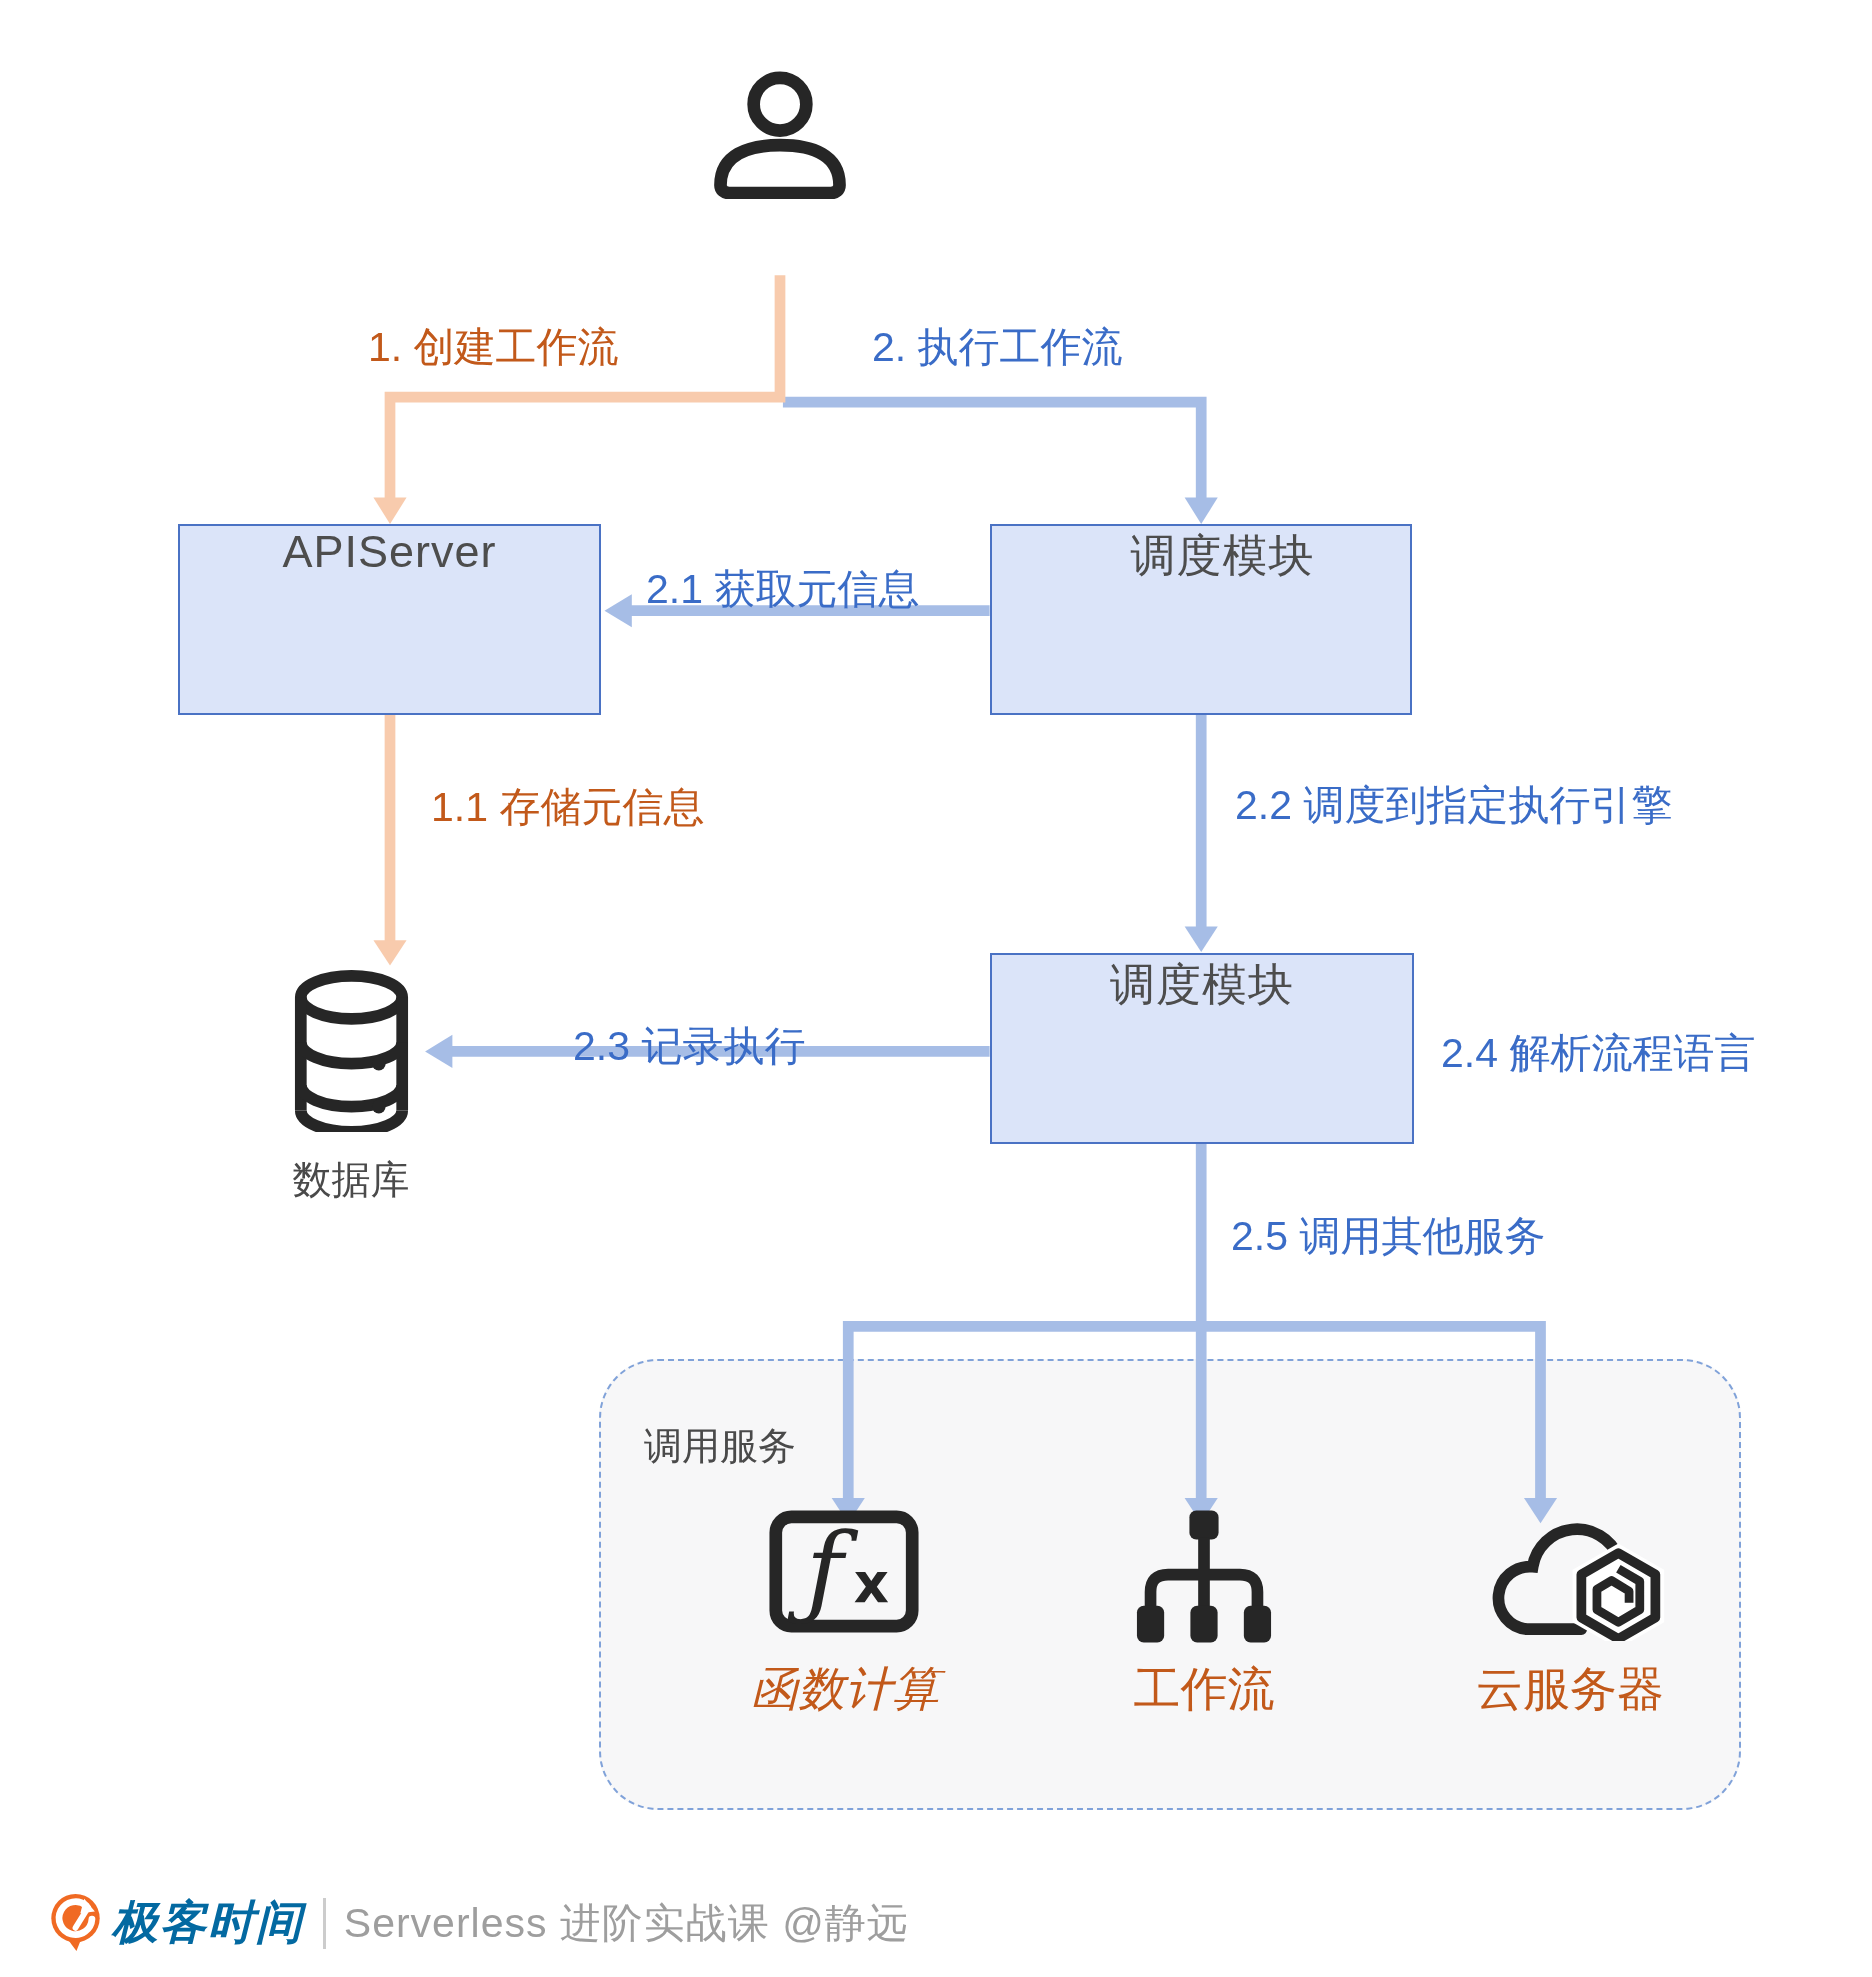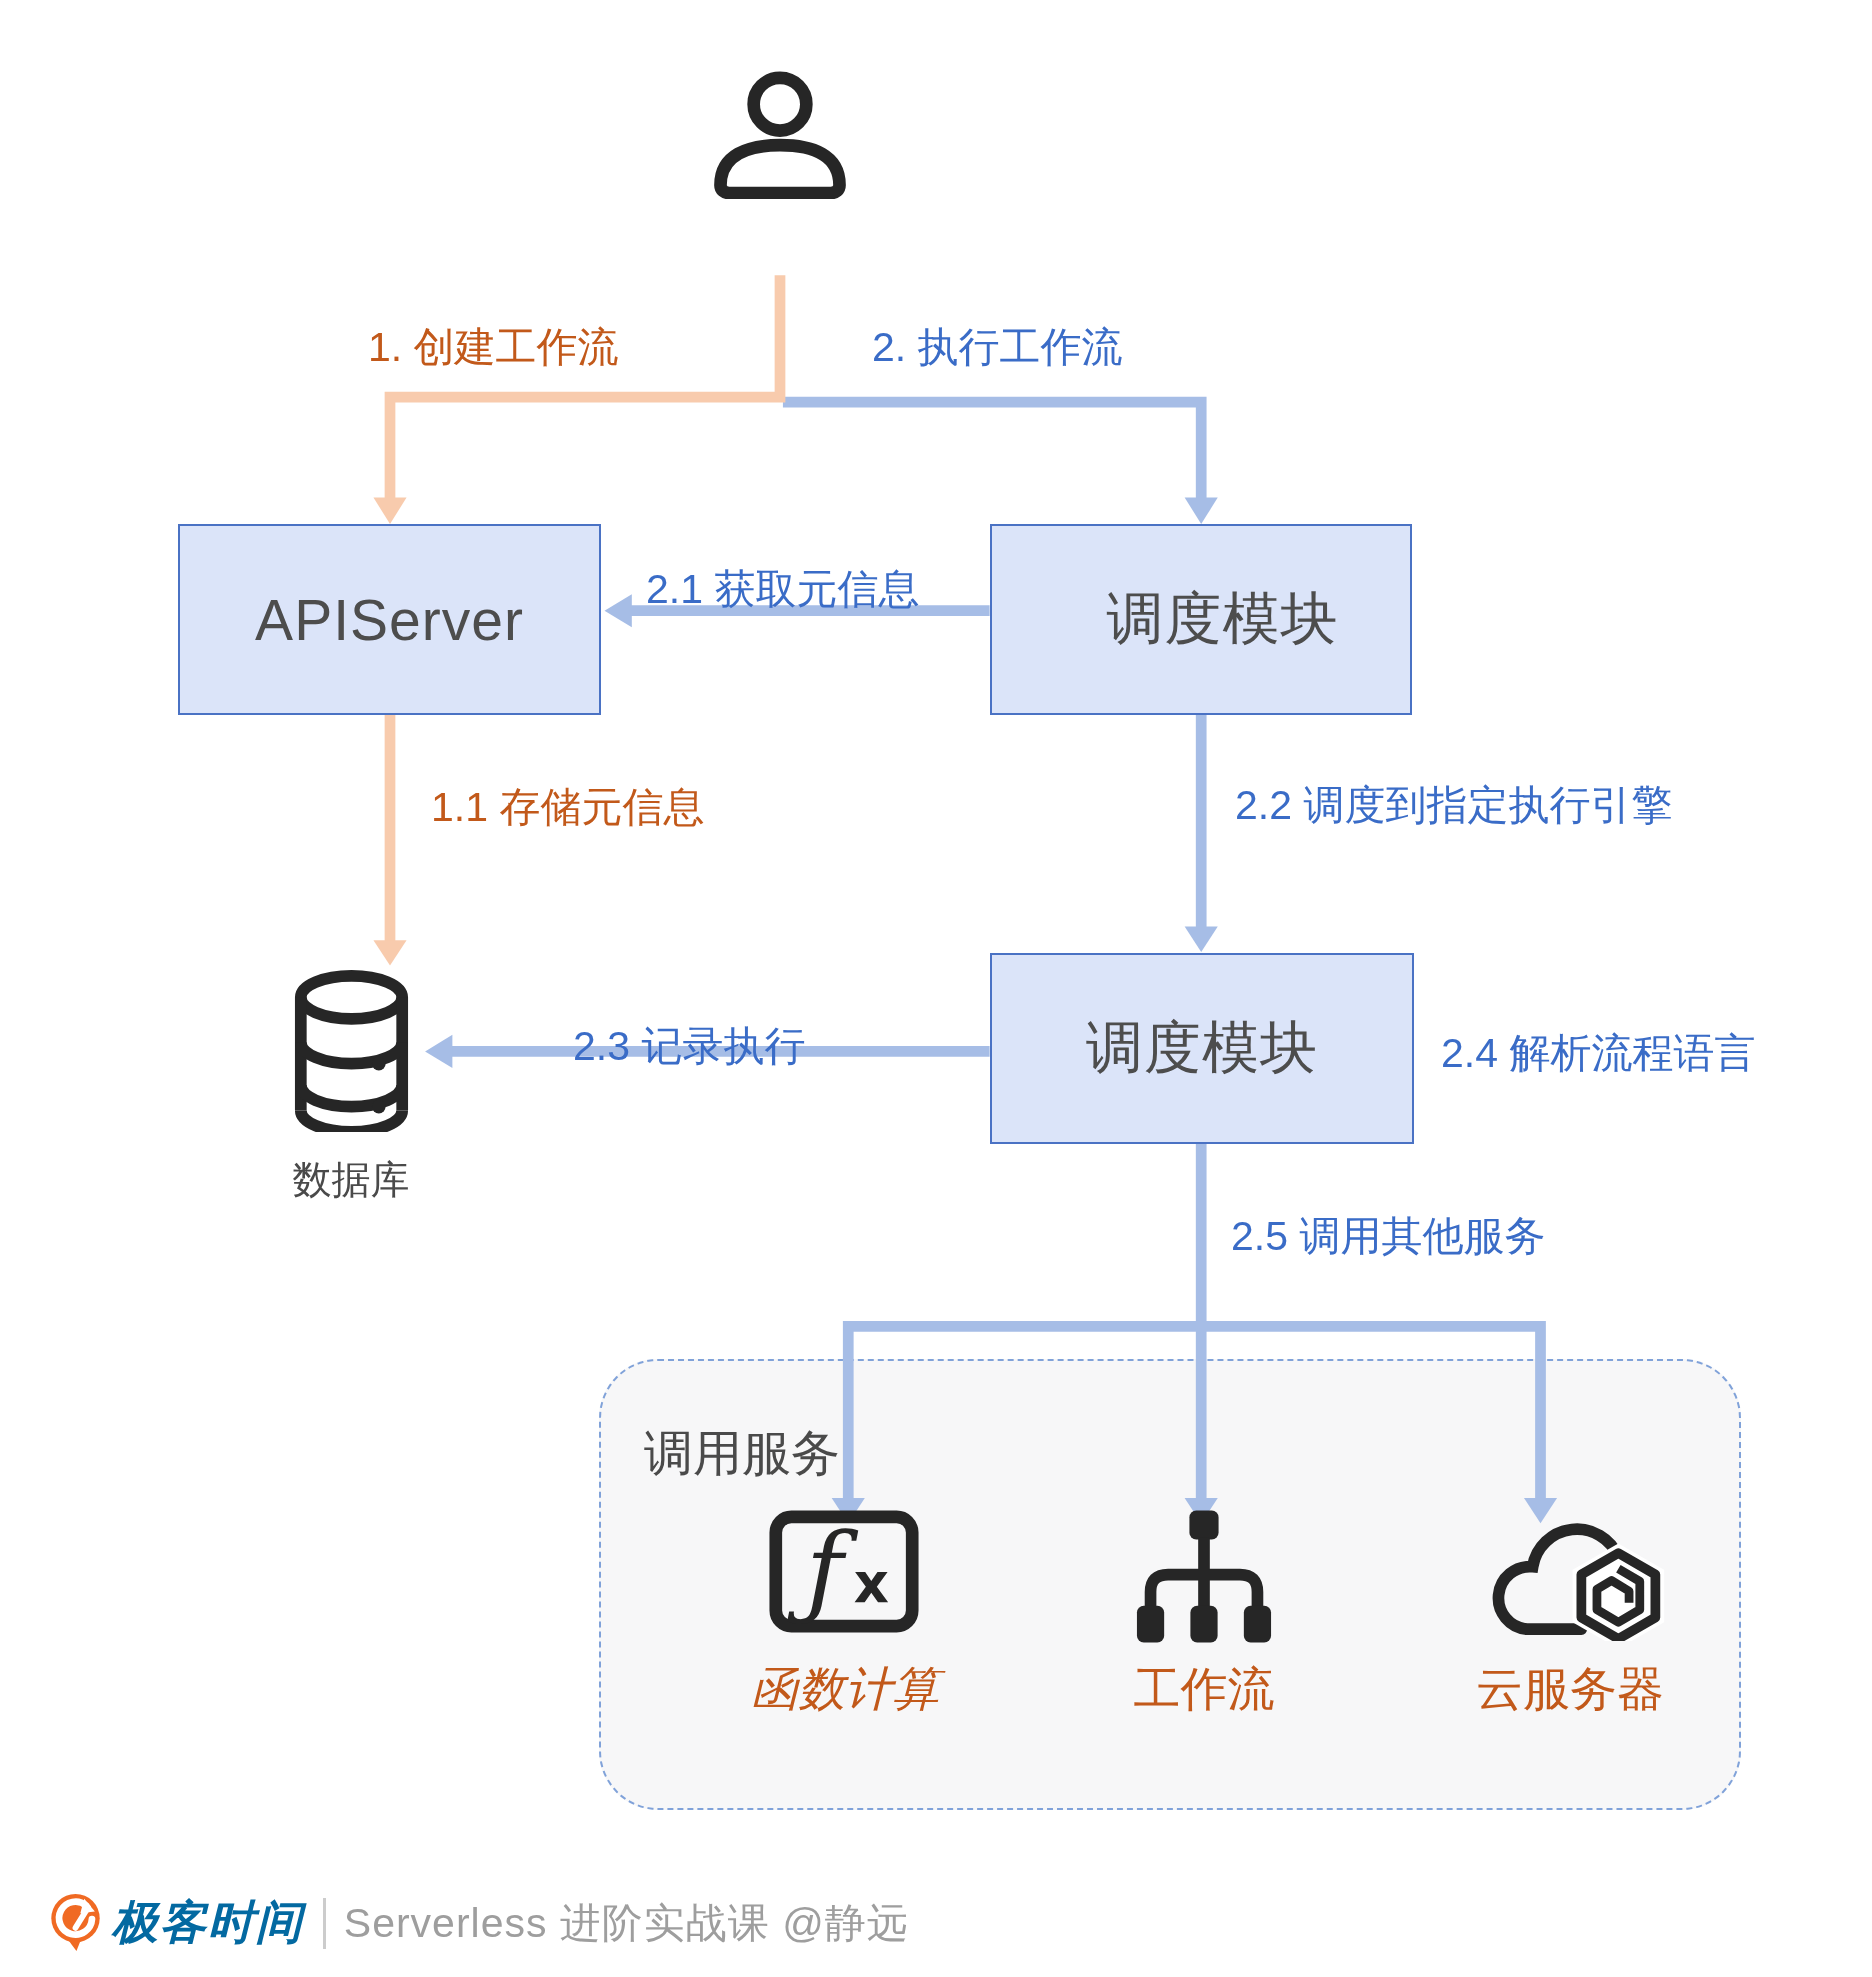--- a/index.html
+++ b/index.html
@@ -6,32 +6,32 @@
   body{width:1872px;height:1978px;position:relative;overflow:hidden;
        font-family:"Liberation Sans","DejaVu Sans",sans-serif;}
   .canvas{position:absolute;left:0;top:0;width:1872px;height:1978px;background:#ffffff;}
 
   
   .services-container{position:absolute;left:599px;top:1359px;width:1142px;height:451px;
       background:#f7f7f8;border:2.9px dashed #80a2d9;border-radius:59px;box-sizing:border-box;z-index:1;}
   .connectors{position:absolute;left:0;top:0;z-index:2;pointer-events:none;}
 
   .box{position:absolute;background:#dbe4f9;border:2px solid #4a72c4;box-sizing:border-box;
-      display:flex;align-items:center;justify-content:center;
-      font-size:57px;color:#4d4d4d;z-index:3;letter-spacing:1px;}
+      display:flex;align-items:flex-start;justify-content:center;
+      font-size:45px;color:#4d4d4d;z-index:3;letter-spacing:1px;}
   .box-apiserver{left:178px;top:524px;width:423px;height:191px;}
   .box-scheduler{left:990px;top:524px;width:422px;height:191px;padding-left:43px;}
   .box-engine{left:990px;top:953px;width:424px;height:191px;}
 
   .edge-label{position:absolute;font-size:41px;white-space:nowrap;z-index:3;}
   .edge-label.blue{color:#3a6cc7;}
   .edge-label.orange{color:#c2591a;}
 
   .node-label{position:absolute;font-size:39px;color:#4a4a4a;text-align:center;z-index:3;}
-  .services-title{position:absolute;left:43px;top:60px;font-size:49px;color:#4a4a4a;}
+  .services-title{position:absolute;left:43px;top:60px;font-size:38px;color:#4a4a4a;}
   .service-label{position:absolute;font-size:47px;color:#c2591a;text-align:center;width:312px;
       font-weight:500;z-index:3;}
 
   .icon-abs{position:absolute;z-index:3;}
 
   .footer{position:absolute;left:49px;top:1892px;display:flex;align-items:center;z-index:3;}
   .footer-brand{font-size:46px;font-weight:700;color:#0369a1;margin-left:9.8px;letter-spacing:2px;font-style:italic;}
   .footer-divider{width:2.9px;height:51px;background:#cccccc;margin:0 17.6px 0 19.5px;}
   .footer-course{font-size:41px;color:#9e9e9e;letter-spacing:1px;}
 </style>

